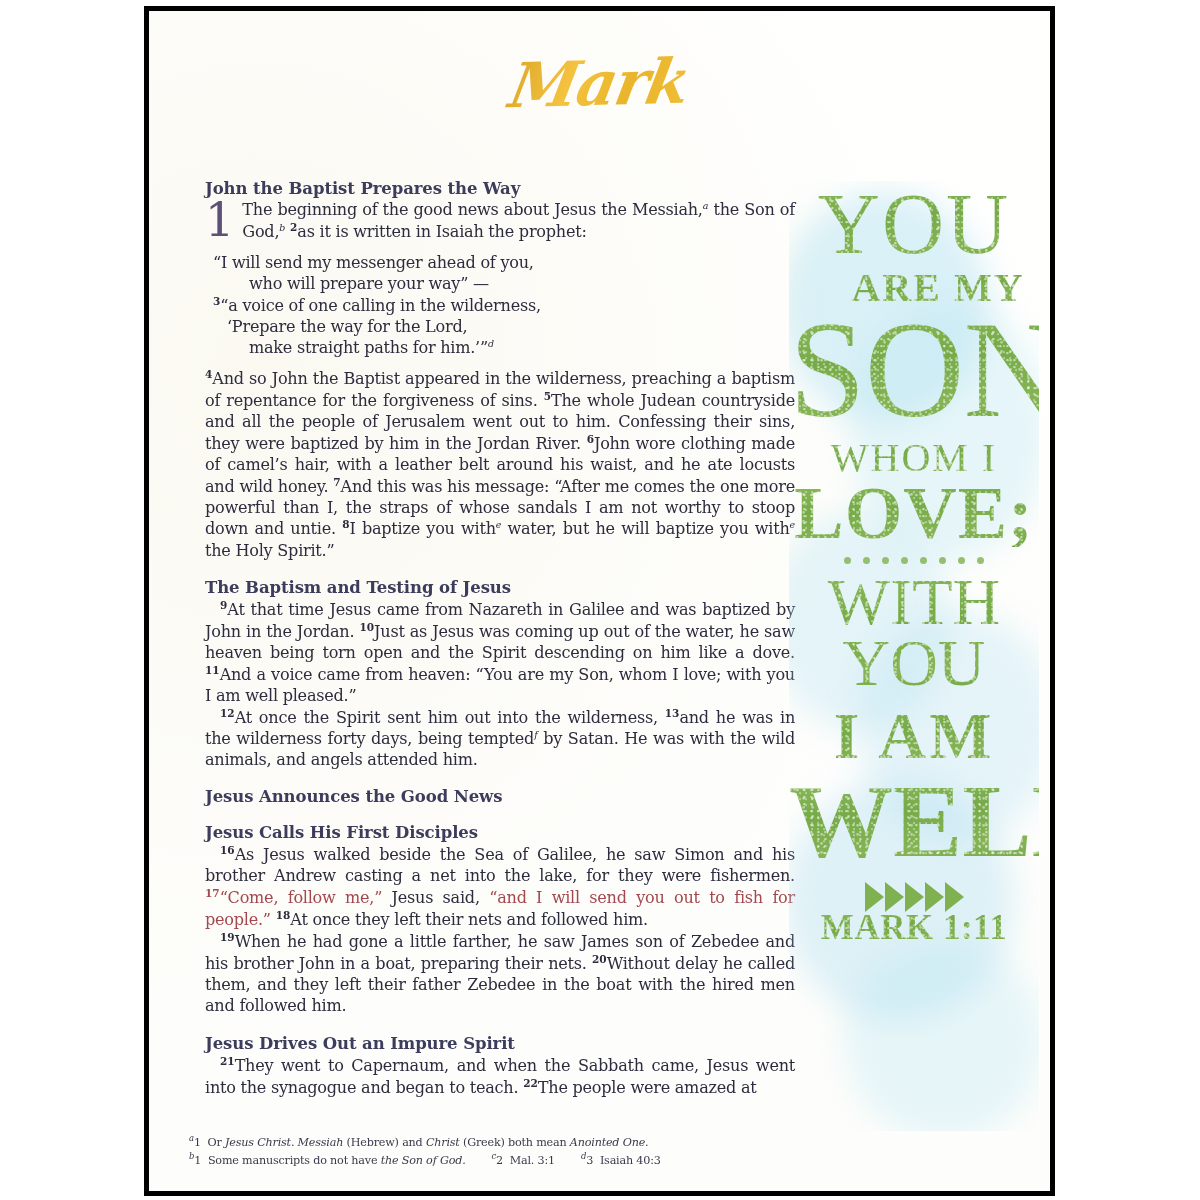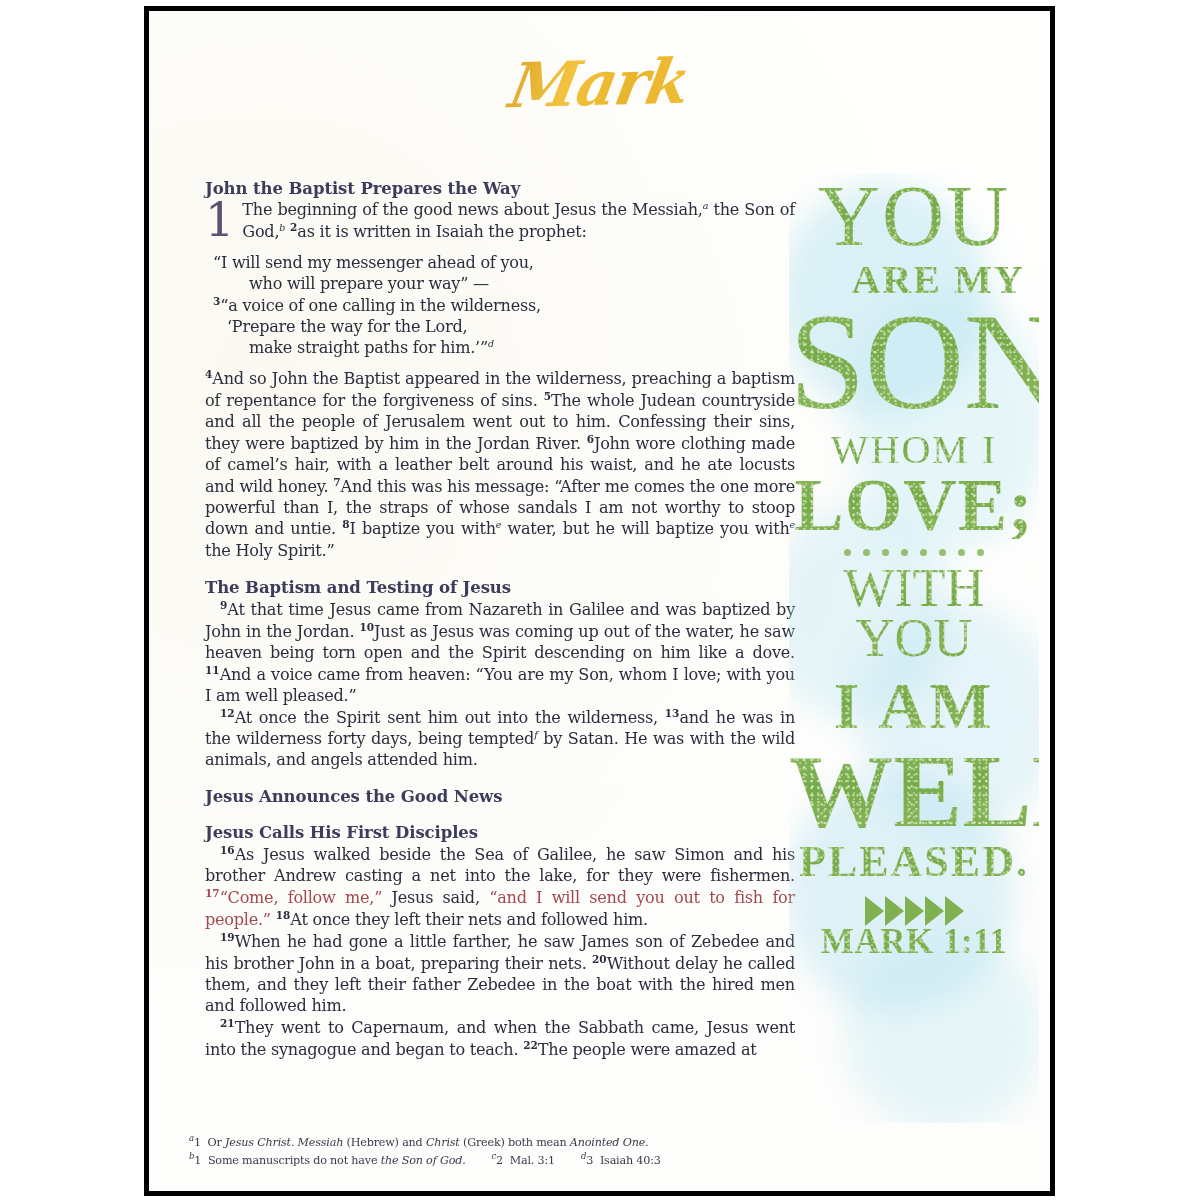--- a/index.html
+++ b/index.html
@@ -159,21 +159,21 @@
     vertical-align: super;
   }
   #footnotes i { font-style: italic; }
   .fn-sp { display: inline-block; width: 26px; }
   .fn-sp-sm { display: inline-block; width: 18px; }
 
   
   #art-column {
     position: absolute;
     left: 640px;
-    top: 162px;
+    top: 170px;
     width: 250px;
     height: 950px;
     text-align: center;
     overflow: hidden;
   }
   
   .wash {
     position: absolute;
     border-radius: 50%;
     filter: blur(16px);
@@ -202,21 +202,21 @@
     -webkit-background-clip: text;
     background-clip: text;
     -webkit-text-fill-color: transparent;
   }
 
   .l-you     { font-size: 86px;  letter-spacing: 2px;  margin-top: 4px; }
   .l-aremy   { font-size: 40px;  letter-spacing: 2px;  margin-top: 6px; font-weight: 700; margin-left: 48px; }
   .l-son     { font-size: 138px; letter-spacing: -1px; margin-top: 2px; line-height: 0.88; }
   .l-whomi   { font-size: 40px;  letter-spacing: 2px;  margin-top: 10px; text-align: center; }
   .l-love    { font-size: 74px;  letter-spacing: 1px;  margin-top: 2px; font-weight: 700; }
-  .l-withyou { font-size: 54px;  letter-spacing: 0px;  margin-top: 8px; }
+  .l-withyou { font-size: 66px;  letter-spacing: 0px;  margin-top: 8px; }
   .l-iam     { font-size: 66px;  letter-spacing: 3px;  margin-top: 12px; font-weight: 700; }
   .l-well    { font-size: 104px; letter-spacing: 0px;  margin-top: 8px; font-weight: 700; line-height: 0.9; }
   .l-pleased { font-size: 44px;  letter-spacing: 2px;  margin-top: 4px; font-weight: 700; }
   .l-ref     { font-size: 35px;  letter-spacing: 0.5px; font-weight: 700; }
 
   
   .dot-row {
     position: relative;
     margin-top: 10px;
     display: flex;
@@ -287,20 +287,21 @@
 
         <h2 class="section-heading spaced-heading">Jesus Announces the Good News</h2>
 
 
         <h2 class="section-heading spaced-heading">Jesus Calls His First Disciples</h2>
 
         <p class="para indent"><span class="vnum">16</span>As Jesus walked beside the Sea of Galilee, he saw Simon and his brother Andrew casting a net into the lake, for they were fishermen. <span class="vnum redletter">17</span><span class="redletter">“Come, follow me,”</span> Jesus said, <span class="redletter">“and I will send you out to fish for people.”</span> <span class="vnum">18</span>At once they left their nets and followed him.</p>
 
         <p class="para indent"><span class="vnum">19</span>When he had gone a little farther, he saw James son of Zebedee and his brother John in a boat, preparing their nets. <span class="vnum">20</span>Without delay he called them, and they left their father Zebedee in the boat with the hired men and followed him.</p>
 
+        <h2 class="section-heading spaced-heading">Jesus Drives Out an Impure Spirit</h2>
 
         <p class="para indent"><span class="vnum">21</span>They went to Capernaum, and when the Sabbath came, Jesus went into the synagogue and began to teach. <span class="vnum">22</span>The people were amazed at</p>
       </div>
 
       <div id="art-column">
         <div class="wash w1"></div>
         <div class="wash w2"></div>
         <div class="wash w3"></div>
         <div class="wash w4"></div>
         <div class="wash w5"></div>
@@ -319,21 +320,20 @@
           <span></span>
           <span></span>
           <span></span>
           <span></span>
           <span></span>
         </div>
 
         <div class="art-line l-withyou">WITH YOU</div>
         <div class="art-line l-iam">I AM</div>
         <div class="art-line l-well">WELL</div>
-        <div class="art-line l-pleased">PLEASED.</div>
 
         <div class="chev-row">
           <span></span>
           <span></span>
           <span></span>
           <span></span>
           <span></span>
         </div>
 
         <div class="art-line l-ref">MARK 1:11</div>

